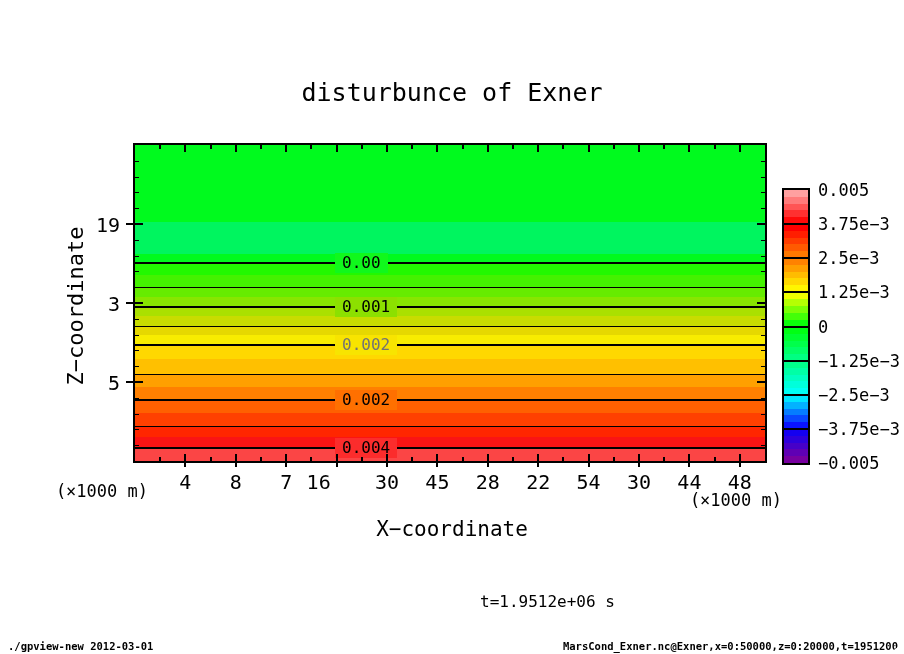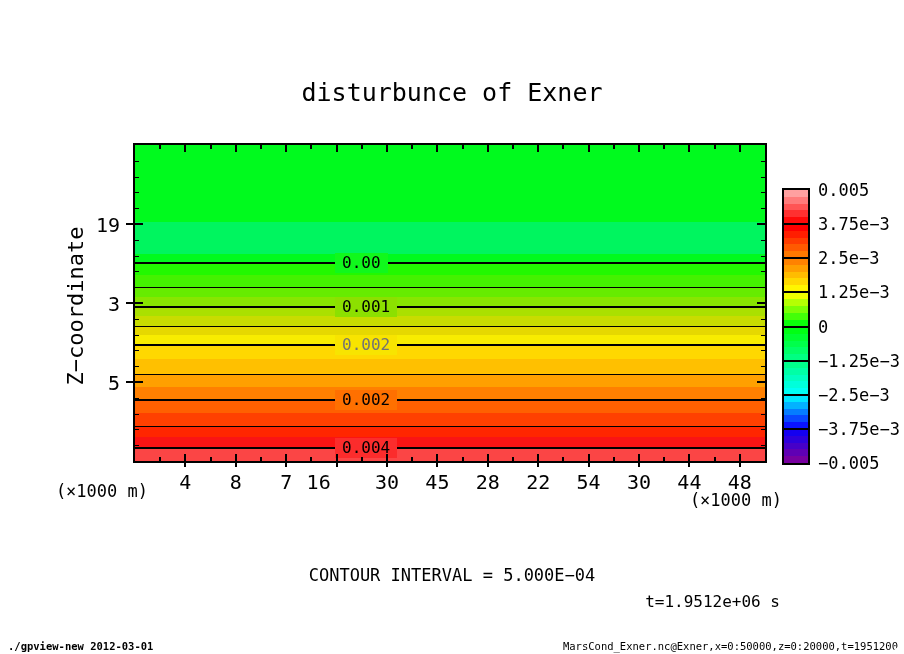--- a/index.html
+++ b/index.html
@@ -9,23 +9,23 @@
   #plot-title{left:0;width:904px;top:78px;text-align:center;font-size:25px;letter-spacing:0px;}
   #plot-wrap{left:133px;top:143px;width:634px;height:320px;}
   #plot-area{left:2px;top:2px;width:630px;height:316px;overflow:hidden;background:#00fa1e;}
   #plot-border{left:0;top:0;width:630px;height:316px;border:2px solid #000;}
   #ylabel-wrap{left:-84px;top:293px;width:320px;height:26px;text-align:center;
                transform:rotate(-90deg);font-size:22px;}
   #xlabel{left:0;width:904px;top:517px;text-align:center;font-size:21px;}
   #unit-left{left:40px;top:481px;width:108px;text-align:right;font-size:17px;}
   #unit-right{left:632px;top:490px;width:150px;text-align:right;font-size:17px;}
   #contour-interval{left:0;top:565px;width:904px;text-align:center;font-size:17px;}
-  #time-label{left:480px;top:592px;width:300px;text-align:right;font-size:16px;}
+  #time-label{left:480px;top:592px;width:300px;font-size:16px;}
   #footer-left{left:8px;top:640px;font-size:10.5px;font-weight:700;}
-  #footer-right{left:400px;top:640px;width:498px;text-align:right;font-size:10.5px;font-weight:400;}
+  #footer-right{left:400px;top:640px;width:498px;text-align:right;font-size:10.5px;font-weight:700;}
   #colorbar-wrap{left:782px;top:188px;width:28px;height:277px;}
   #colorbar{left:0;top:0;width:24px;height:273px;border:2px solid #000;}
 </style>
 </head>
 <body>
 
 <div id="page">
 
   <div class="abs" id="plot-title">disturbunce of Exner</div>
 
@@ -212,21 +212,21 @@
       <div style="position: absolute; left: 36px; top: 128.5px; width: 110px; font-size: 17px; line-height: 20px;">0</div>
       <div style="position: absolute; left: 36px; top: 162.625px; width: 110px; font-size: 17px; line-height: 20px;">−1.25e−3</div>
       <div style="position: absolute; left: 36px; top: 196.75px; width: 110px; font-size: 17px; line-height: 20px;">−2.5e−3</div>
       <div style="position: absolute; left: 36px; top: 230.875px; width: 110px; font-size: 17px; line-height: 20px;">−3.75e−3</div>
       <div style="position: absolute; left: 36px; top: 265px; width: 110px; font-size: 17px; line-height: 20px;">−0.005</div>
     </div>
 
   <div class="abs" id="unit-left">(×1000 m)</div>
   <div class="abs" id="unit-right">(×1000 m)</div>
 
-
-  <div class="abs" id="contour-interval">CONTOUR INTERVAL = 5.000E−04</div>
+  <div class="abs" id="xlabel">X−coordinate</div>
+
 
   <div class="abs" id="time-label">t=1.9512e+06 s</div>
 
   <div class="abs" id="footer-left">./gpview-new  2012-03-01</div>
   <div class="abs" id="footer-right">MarsCond_Exner.nc@Exner,x=0:50000,z=0:20000,t=1951200</div>
 
 </div>
 
 </body></html>

